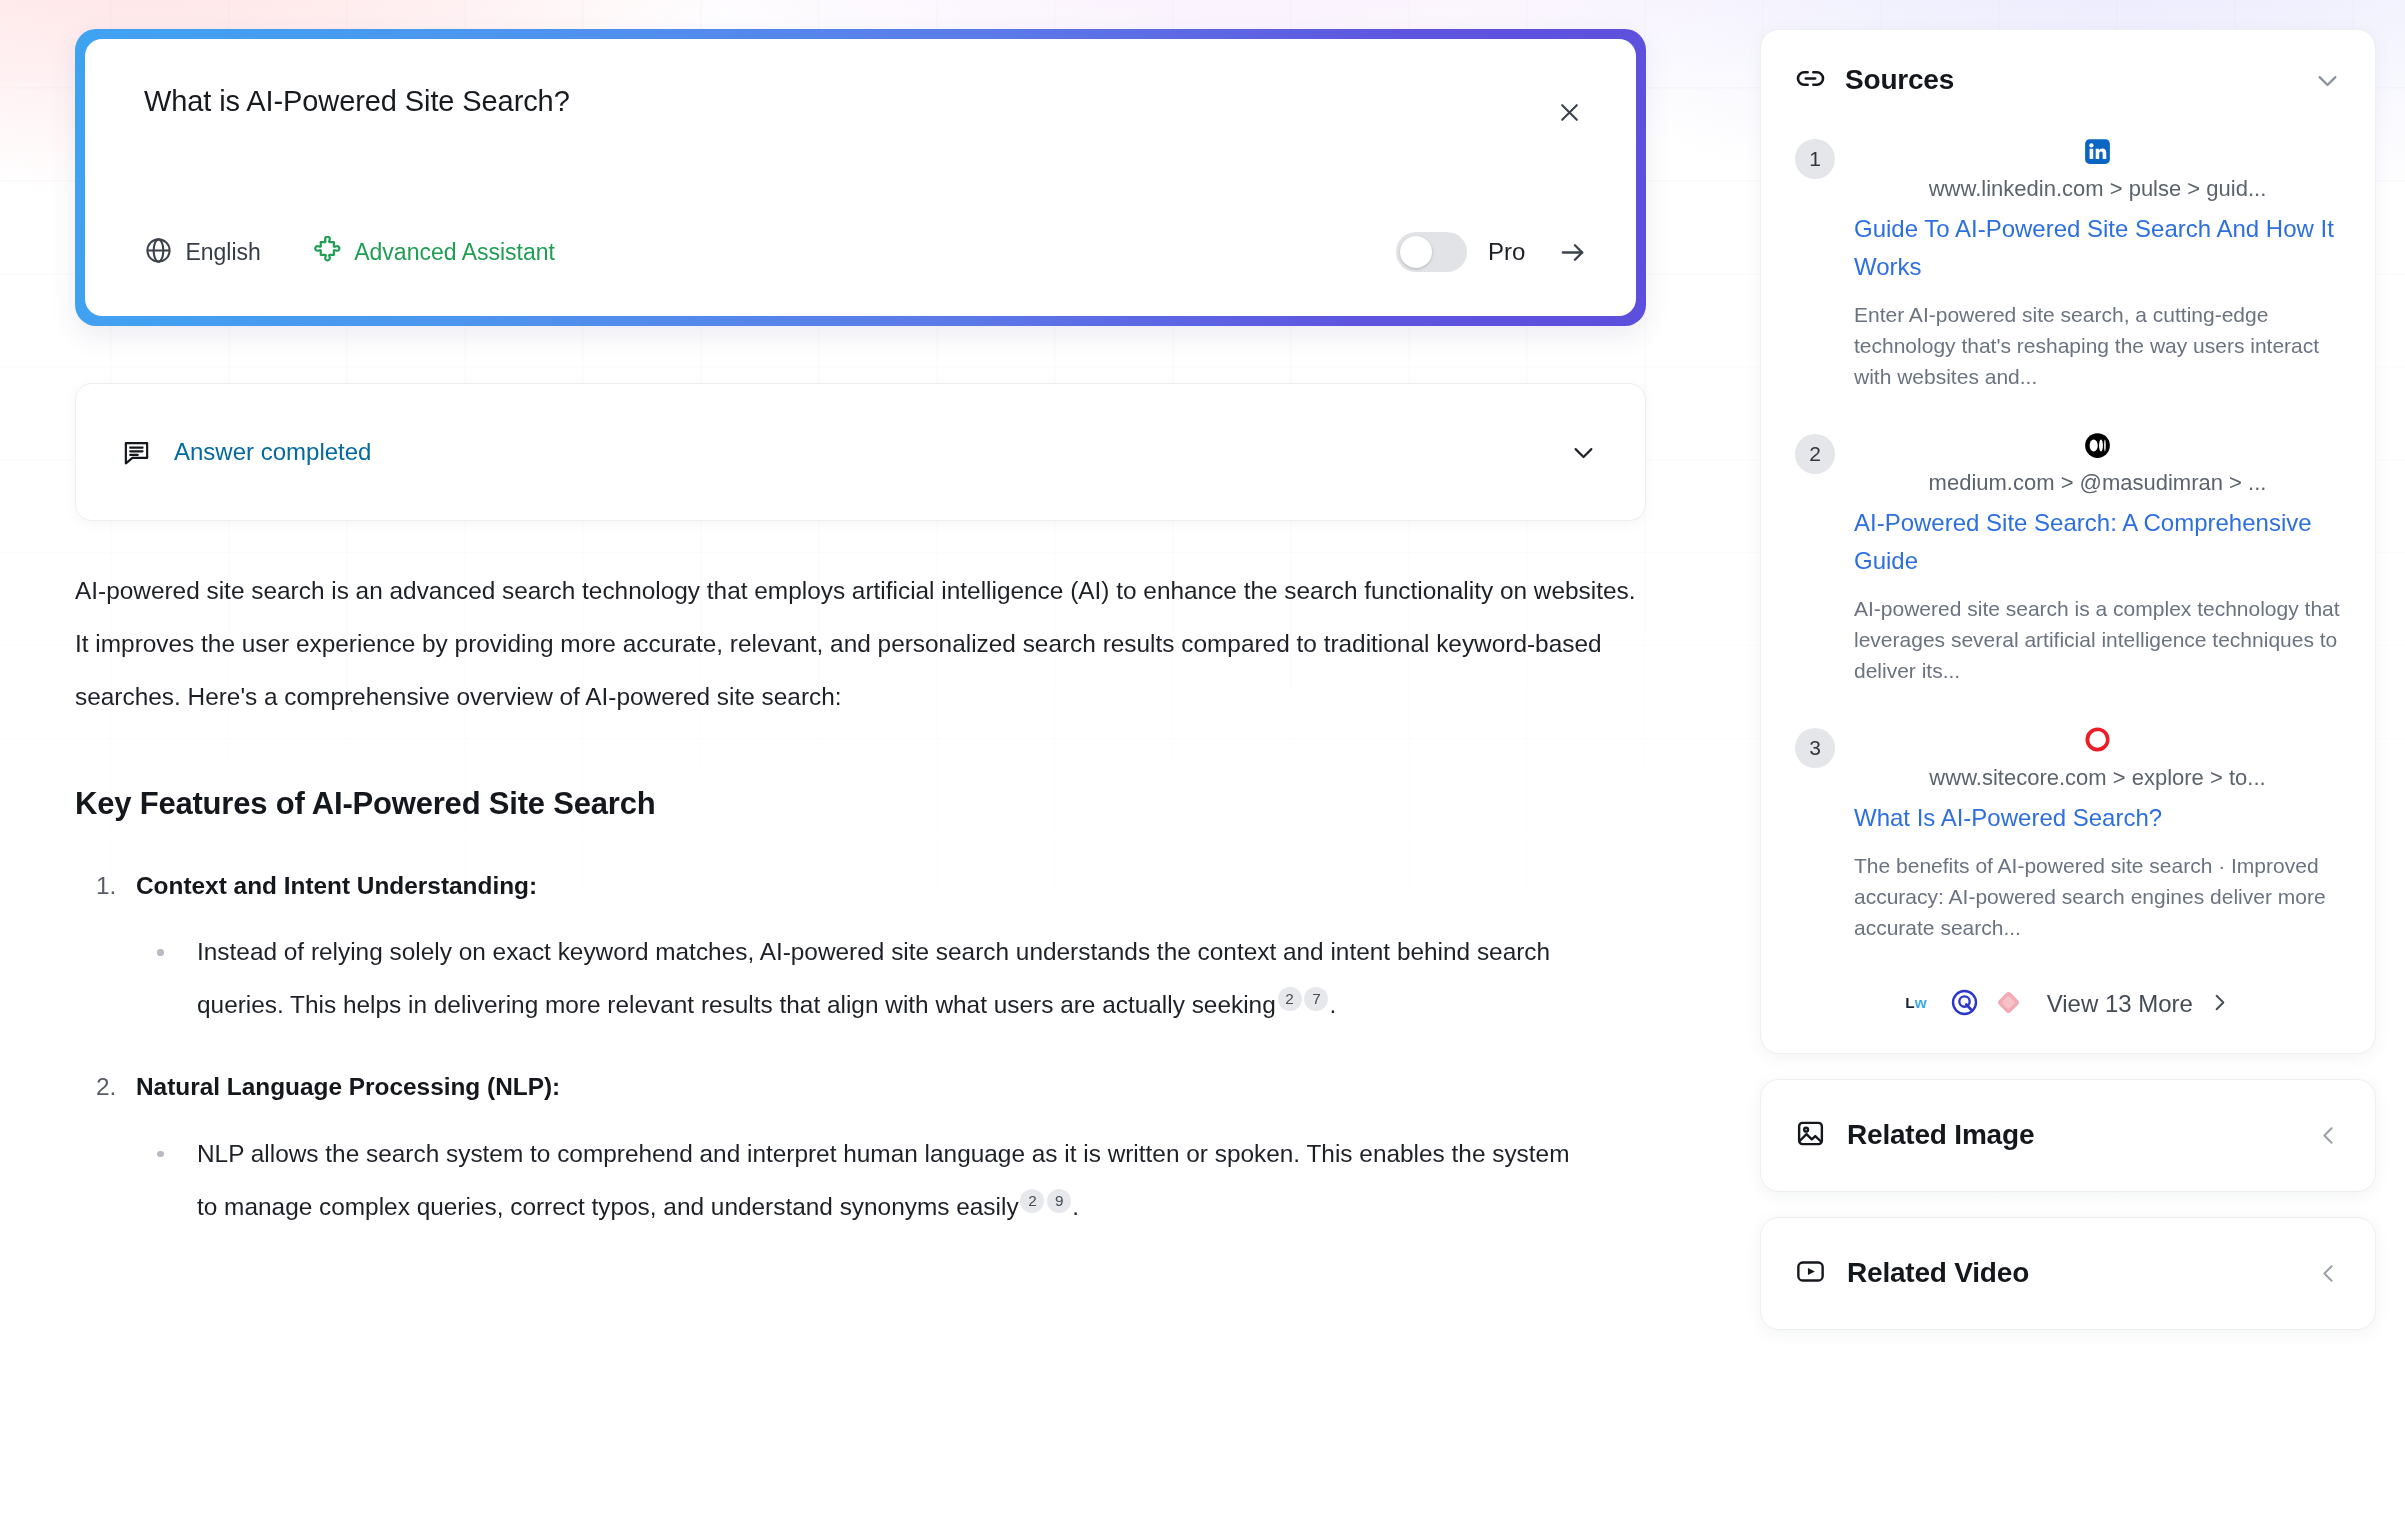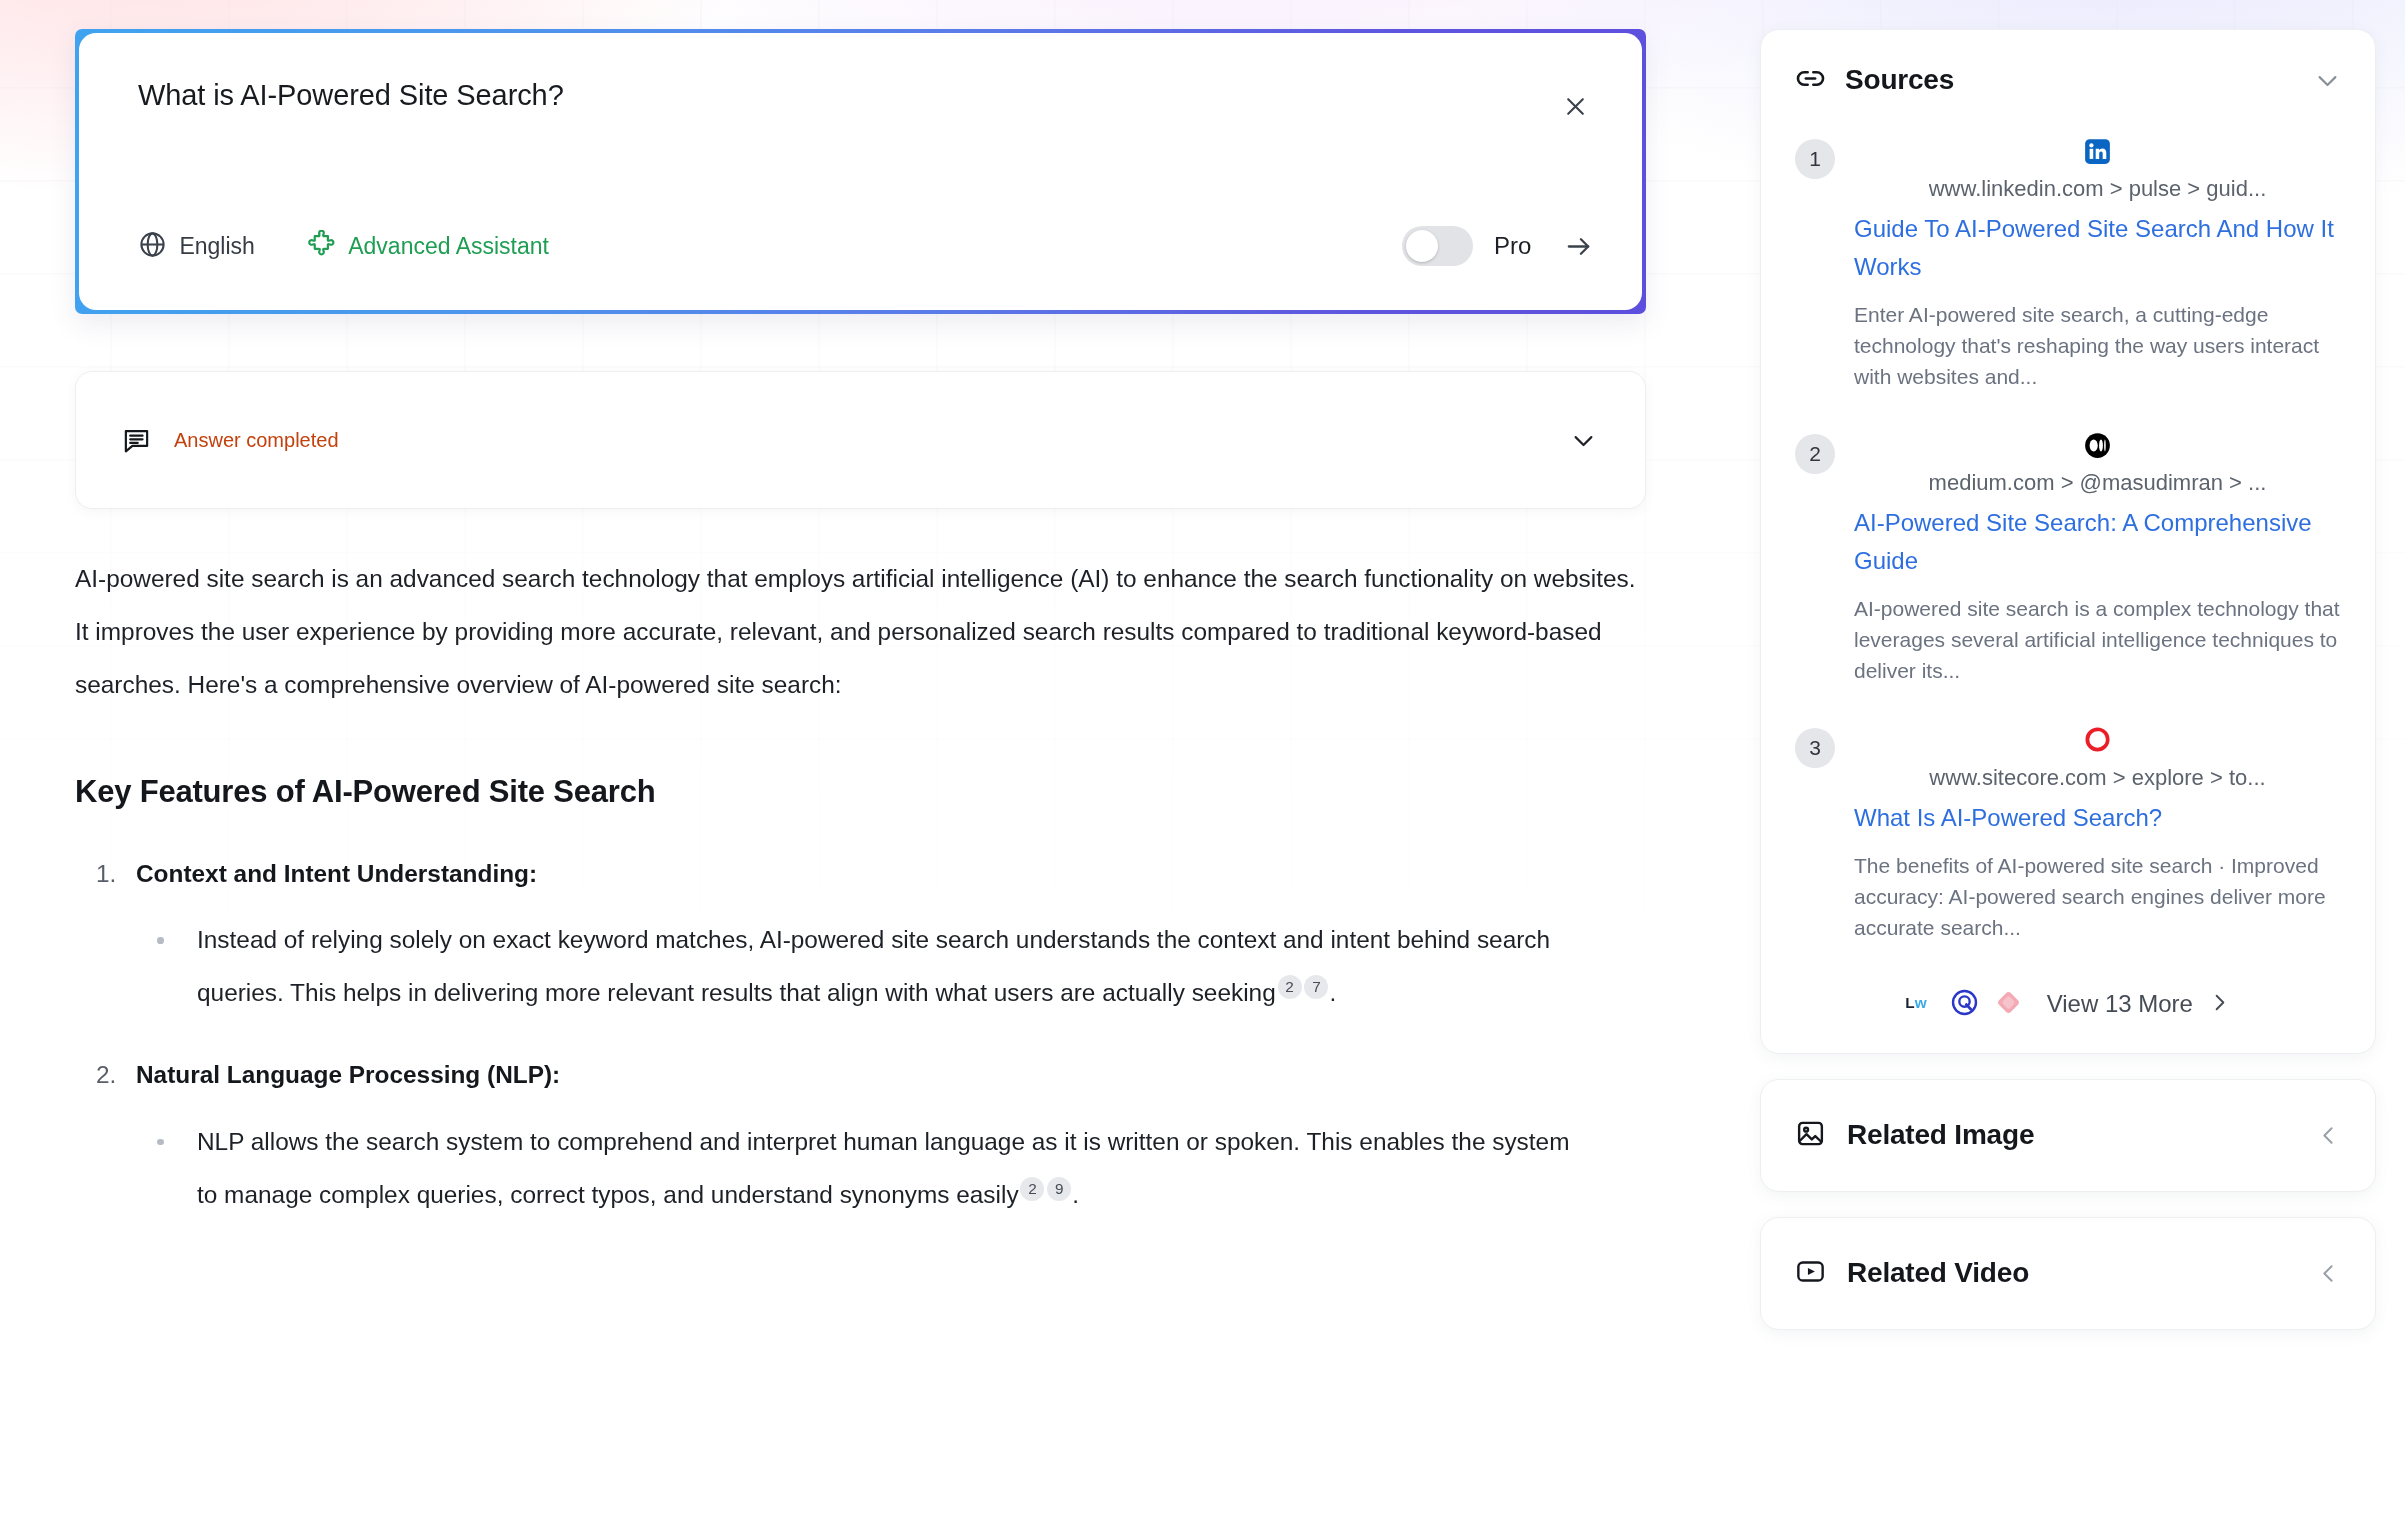--- a/index.html
+++ b/index.html
@@ -48,22 +48,22 @@
   #left-col {
     position: absolute;
     left: 75px;
     top: 29px;
     width: 1571px;
   }
 
   
   #question-box {
     position: relative;
-    border-radius: 7px;
-    padding: 4px;
+    border-radius: 21px;
+    padding: 10px;
     background: linear-gradient(100deg, #3FA3F0 0%, #4C96EE 26%, #5B7BE8 56%, #5E55DF 82%, #5D4FDD 100%);
     box-shadow: 0 9.6px 27px rgba(80,80,140,0.10);
   }
   #question-inner {
     background: #ffffff;
     border-radius: 17px;
     height: 277px;
     position: relative;
     padding: 44px 42px 0 59px;
   }
@@ -158,22 +158,22 @@
     border: 1px solid #eceef1;
     border-radius: 17px;
     box-shadow: 0 2.9px 11.5px rgba(90,95,120,0.055);
     display: flex;
     align-items: center;
     padding: 0 48px 0 46px;
     cursor: pointer;
   }
   #status-icon { flex: none; margin-right: 23px; display: flex; }
   #status-text {
-    font-size: 20px;
-    color: #c2410c;
+    font-size: 24px;
+    color: #0369a1;
   }
   #status-chevron { margin-left: auto; display: flex; }
 
   
   #answer-head {
     display: flex;
     align-items: center;
     gap: 21px;
     margin-top: 67px;
     margin-left: 0;

